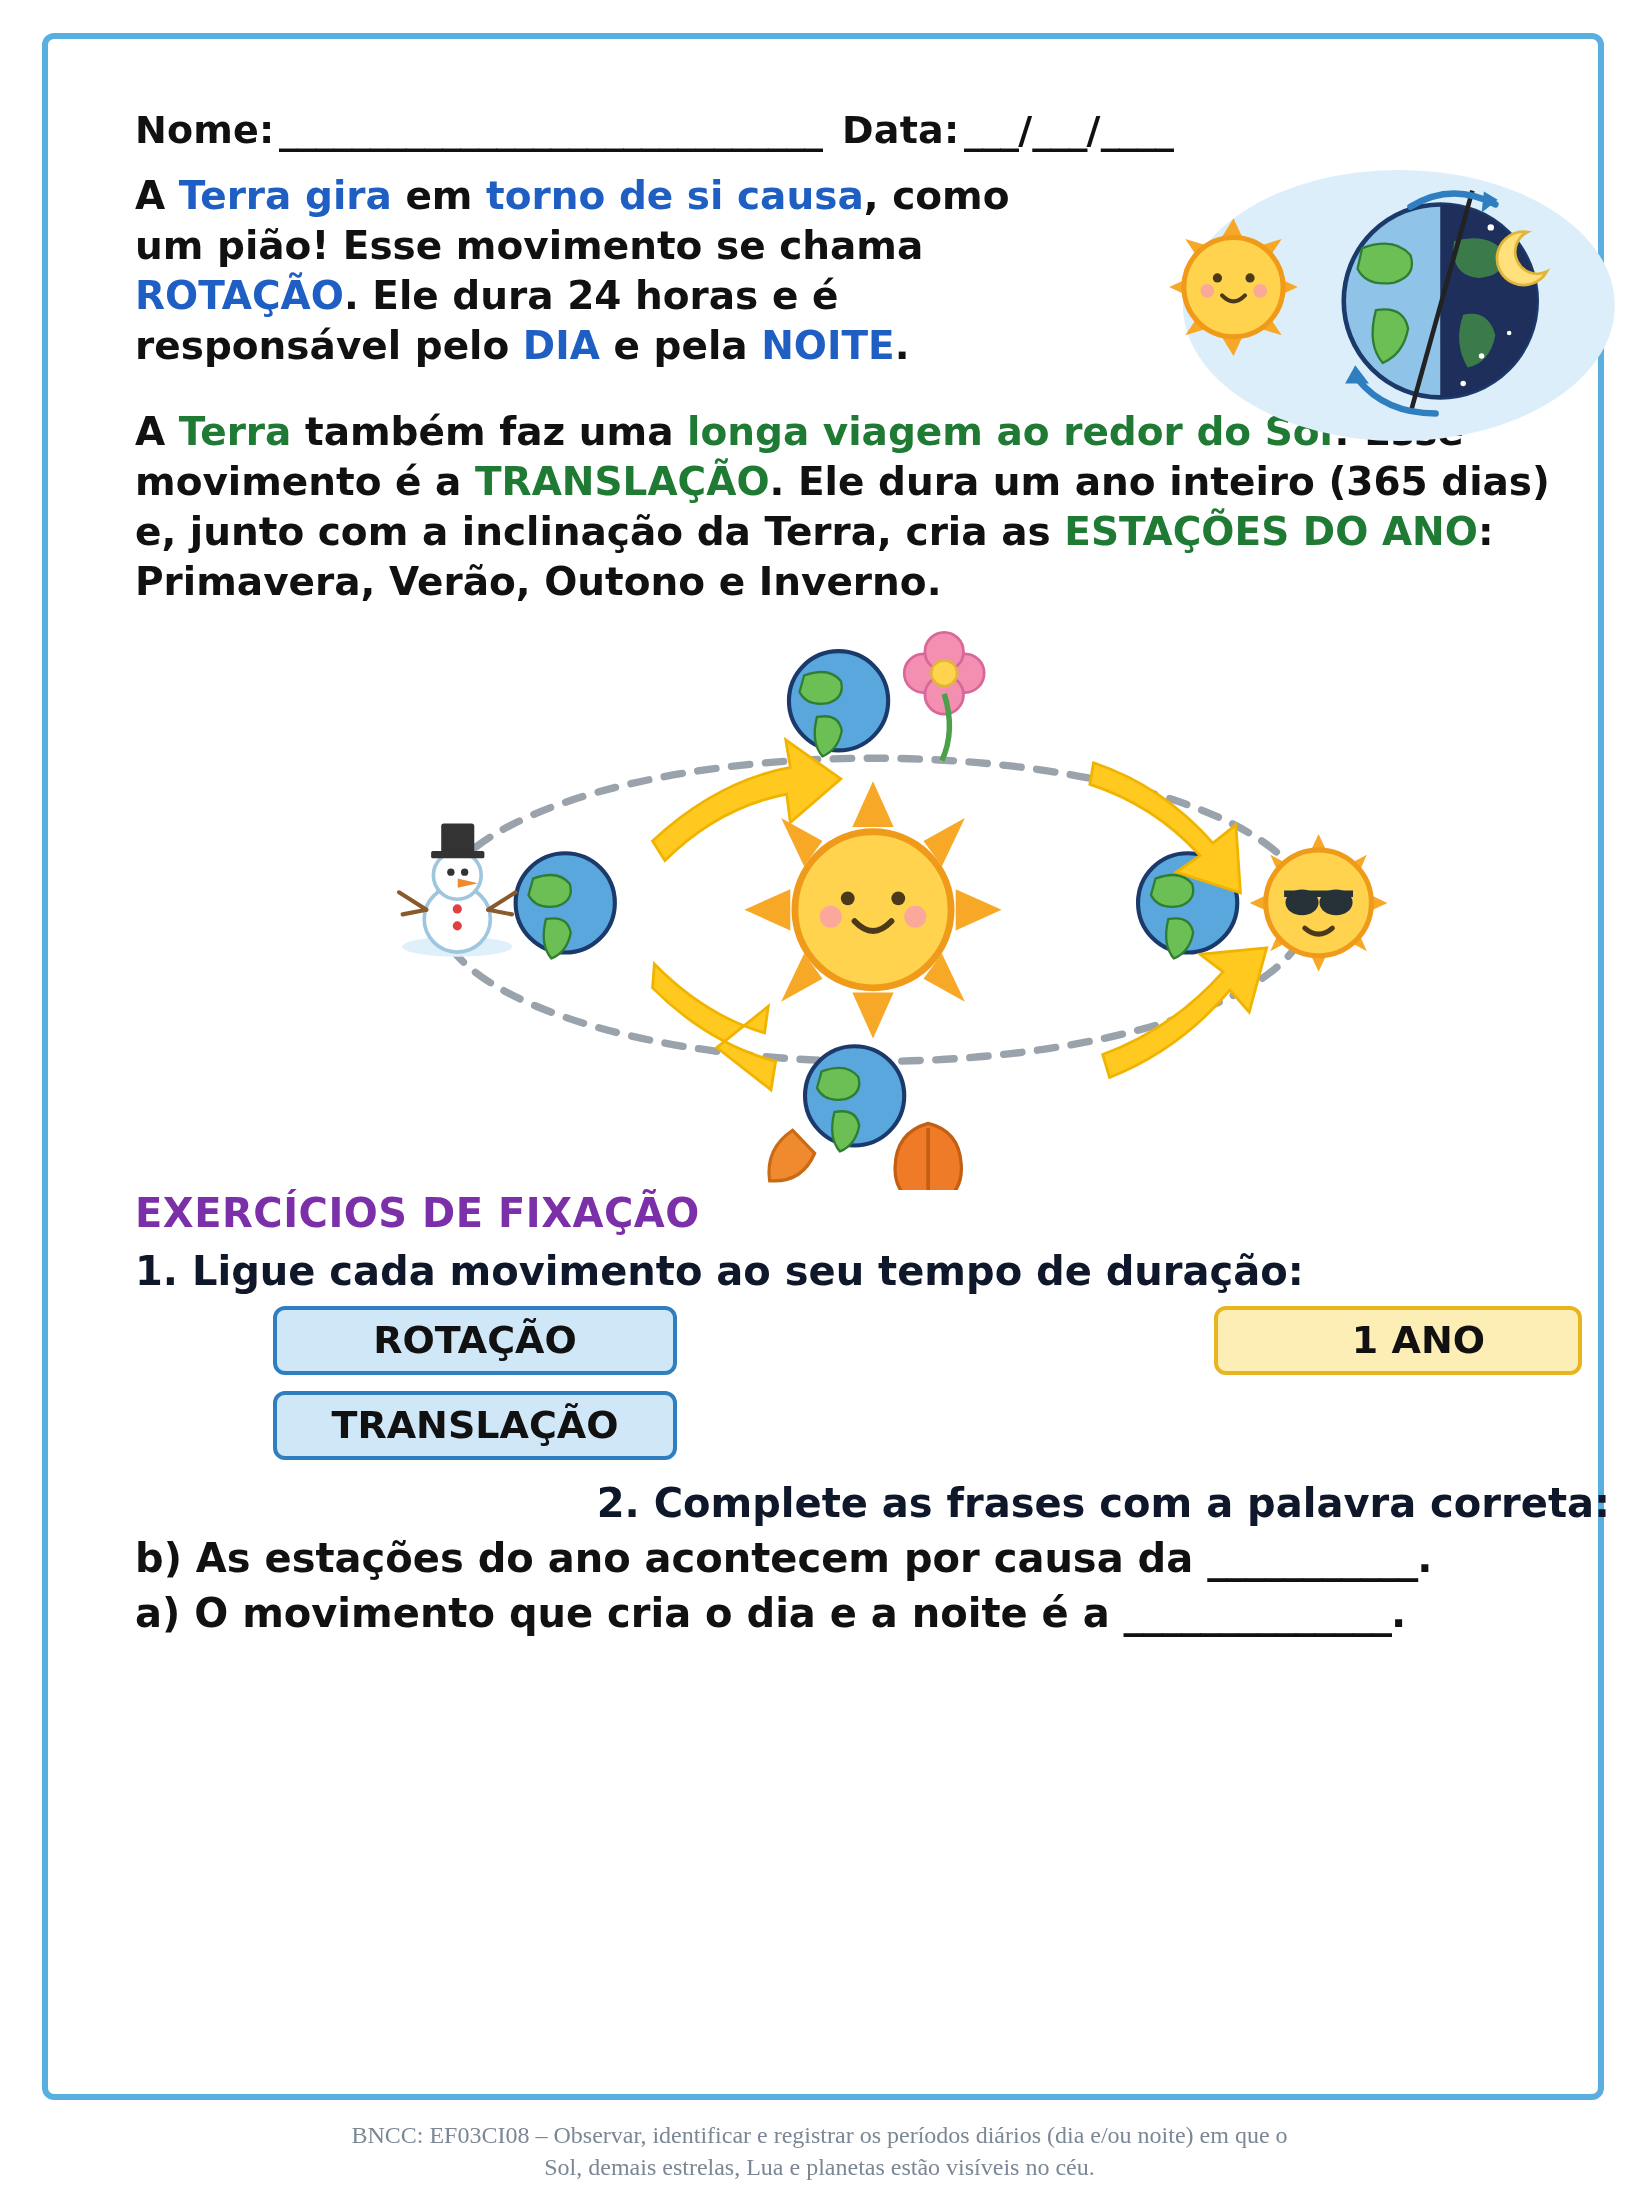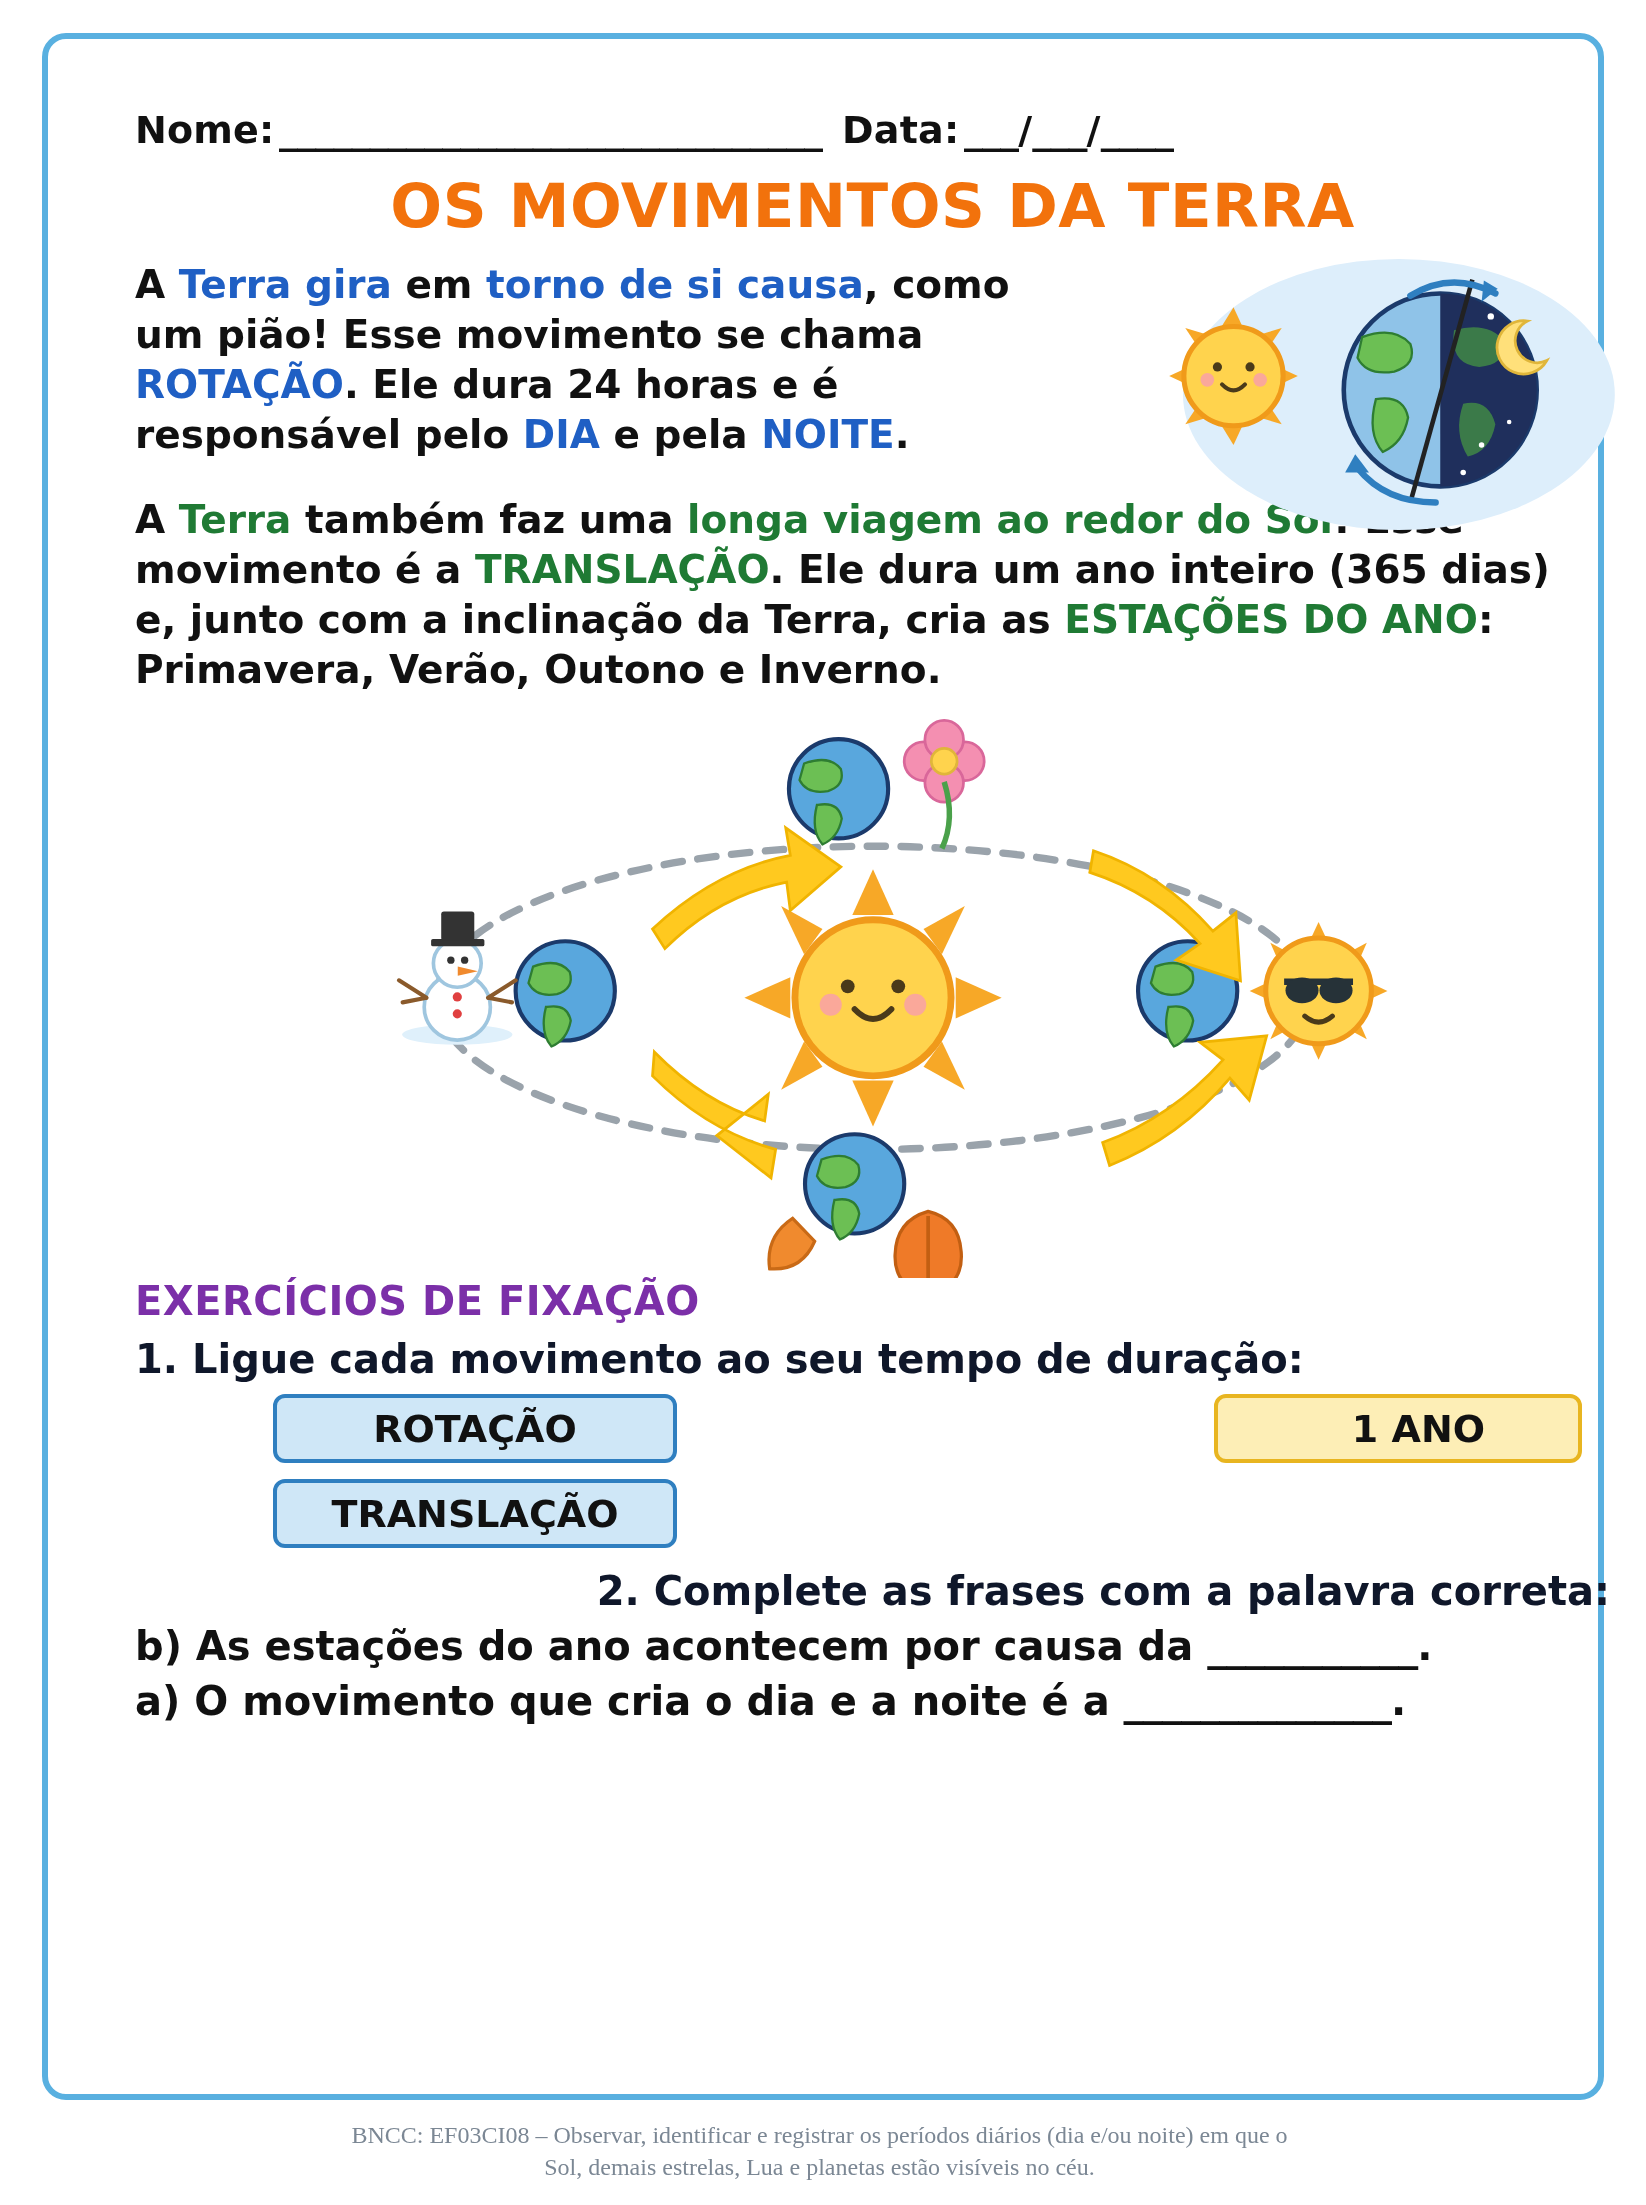--- a/index.html
+++ b/index.html
@@ -13,21 +13,21 @@
     position: relative;
     overflow: hidden;
   }
 
   
   .page-frame {
     position: absolute;
     left: 42px; top: 33px;
     width: 1562px; height: 2067px;
     border: 6.4px solid #59b0e0;
-    border-radius: 24px;
+    border-radius: 12px;
     background: #ffffff;
   }
 
   .content {
     position: absolute;
     left: 87px; top: 69px;
     width: 1475px;
   }
 
   
@@ -153,21 +153,20 @@
       <span class="rule">______________________________</span>
       <span class="gap"></span>
       <span class="lbl">Data:</span>
       <span class="rule">___</span>
       <span>/</span>
       <span class="rule">___</span>
       <span>/</span>
       <span class="rule">____</span>
     </div>
 
-    <div class="title">OS MOVIMENTOS DA TERRA</div>
 
     <div class="para-wrap">
       <div class="para p1">
         <span>A </span><span class="b">Terra gira</span><span> em </span><span class="b">torno de si causa</span><span>, como um pião! Esse movimento se chama </span><span class="b">ROTAÇÃO</span><span>. Ele dura 24 horas e é responsável pelo </span><span class="b">DIA</span><span> e pela </span><span class="b">NOITE</span><span>.</span>
       </div>
 
       <div class="illus-day-night">
         <svg viewBox="0 0 1010 620" width="464" height="285">
 
           <ellipse cx="520" cy="310" rx="470" ry="295" fill="#ddeefb"></ellipse>

